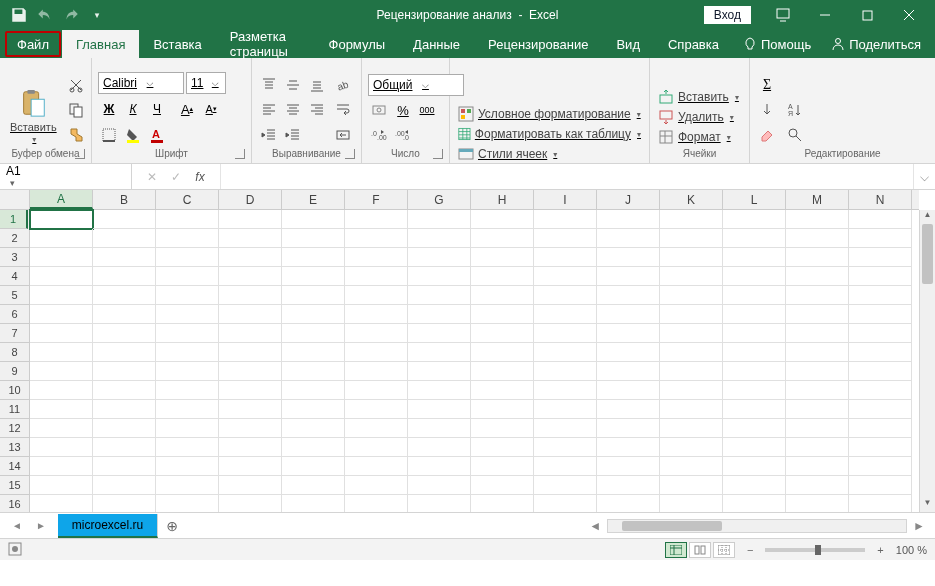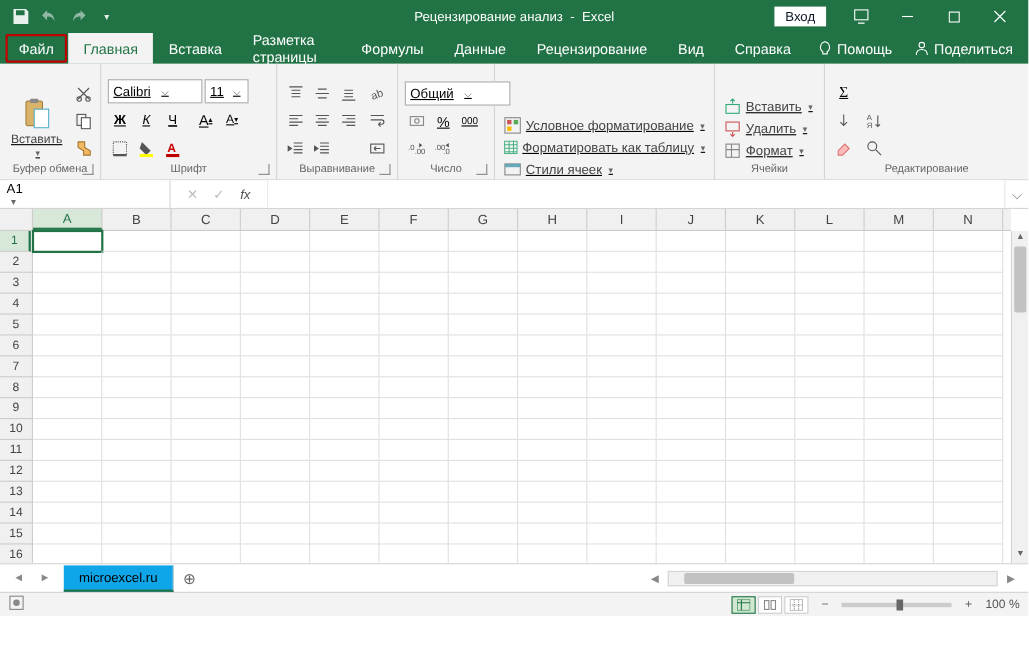--- a/index.html
+++ b/index.html
@@ -36,21 +36,21 @@
 .big-btn .big-ico { width: 32px; height: 32px; display:flex;align-items:center;justify-content:center;}
 .big-btn-label { font-size: 11px; color: #444; }
 .sel { background: #fff; border: 1px solid #ababab; height: 22px; display: flex; align-items: center; padding: 0 4px; font-size: 12px; cursor: pointer; gap: 6px; }
 .sel-caret { width: 14px; text-align:center; color:#666; font-size:9px;}
 .styles-list { display: flex; flex-direction: column; gap: 2px; }
 .style-item { display: flex; align-items: center; gap: 4px; font-size: 12px; color: #444; cursor: pointer; padding: 1px 2px; white-space: nowrap;}
 .dd-caret { font-size: 8px; color: #666; margin-left: 2px;}
 
 
 .fbar { height: 26px; border-bottom: 1px solid #d4d4d4; display: flex; align-items: stretch; background: #fff; }
-.name-box { width: 155px; border-right: 1px solid #d4d4d4; display: flex; align-items: flex-start; padding: 0 6px; flex-direction: column; }
+.name-box { width: 132px; border-right: 1px solid #d4d4d4; display: flex; align-items: flex-start; padding: 0 6px; flex-direction: column; }
 .name-box input { border: none; outline: none; width: 100%; font-size: 12px; }
 .name-caret { color:#666; font-size:9px; cursor:pointer; padding:0 4px;}
 .fbar-btns { display: flex; align-items:center; gap: 4px; padding: 0 10px; border-right: 1px solid #e4e4e4;}
 .fbar-btn { width: 20px; height: 20px; display:flex;align-items:center;justify-content:center; color:#bbb; cursor:pointer;}
 .fx-input { flex:1; border:none; outline:none; padding:0 6px; font-size:12px; }
 .fbar-expand { width: 22px; display:flex;align-items:center;justify-content:center; color:#888; cursor:pointer; border-left:1px solid #e4e4e4;}
 
 
 .grid-wrap { position: relative; height: 322px; overflow: hidden; }
 .corner { position: absolute; left:0; top:0; width: 30px; height: 20px; background: #f0f0f0; border-right: 1px solid #ccc; border-bottom: 1px solid #ccc; }

